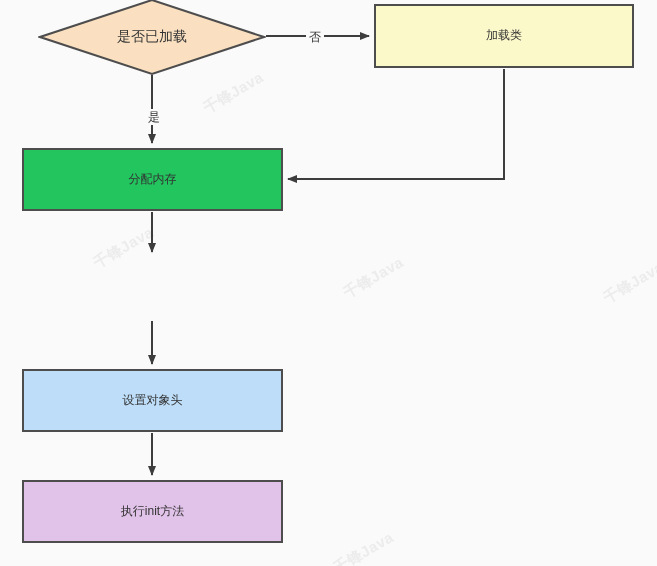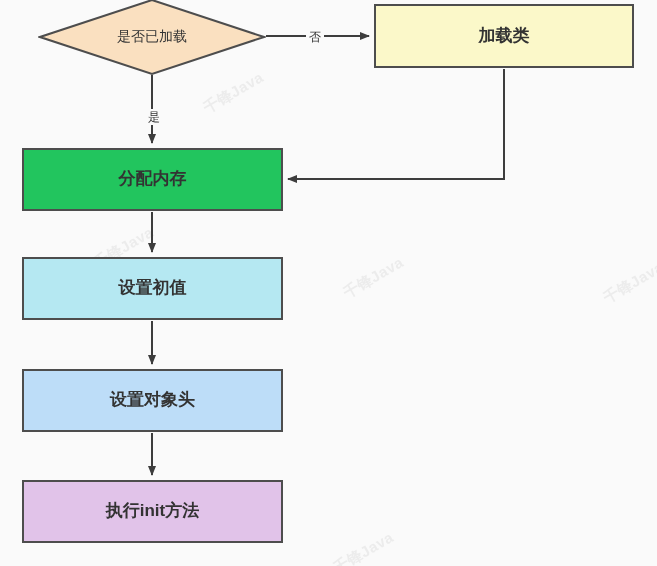--- a/index.html
+++ b/index.html
@@ -48,23 +48,22 @@
 
   
   .node {
     position: absolute;
     box-sizing: border-box;
     display: flex;
     align-items: center;
     justify-content: center;
     text-align: left;
     color: #333333;
-    font-size: 17px;
+    font-size: 12px;
     line-height: 1.3;
-    font-weight: bold;
   }
 
   .box {
     border: 2px solid #4d4d4d;
   }
 
   .diamond-wrap {
     position: absolute;
   }
   .diamond-wrap svg {
@@ -135,23 +134,20 @@
   </div>
 
   <div class="node box" style="left:374px; top:4px; width:260px; height:64px; background:#fbf8c9;">
     <span>加载类</span>
   </div>
 
   <div class="node box" style="left:22px; top:148px; width:261px; height:63px; background:#22c55e;">
     <span>分配内存</span>
   </div>
 
-  <div class="node box" style="left:22px; top:257px; width:261px; height:63px; background:#b5e8f2;">
-    <span>设置初值</span>
-  </div>
 
   <div class="node box" style="left:22px; top:369px; width:261px; height:63px; background:#bdddf8;">
     <span>设置对象头</span>
   </div>
 
   <div class="node box" style="left:22px; top:480px; width:261px; height:63px; background:#e1c3e9;">
     <span>执行init方法</span>
   </div>
 
   <div class="edge-label" style="left:306px; top:29px;">否</div>

